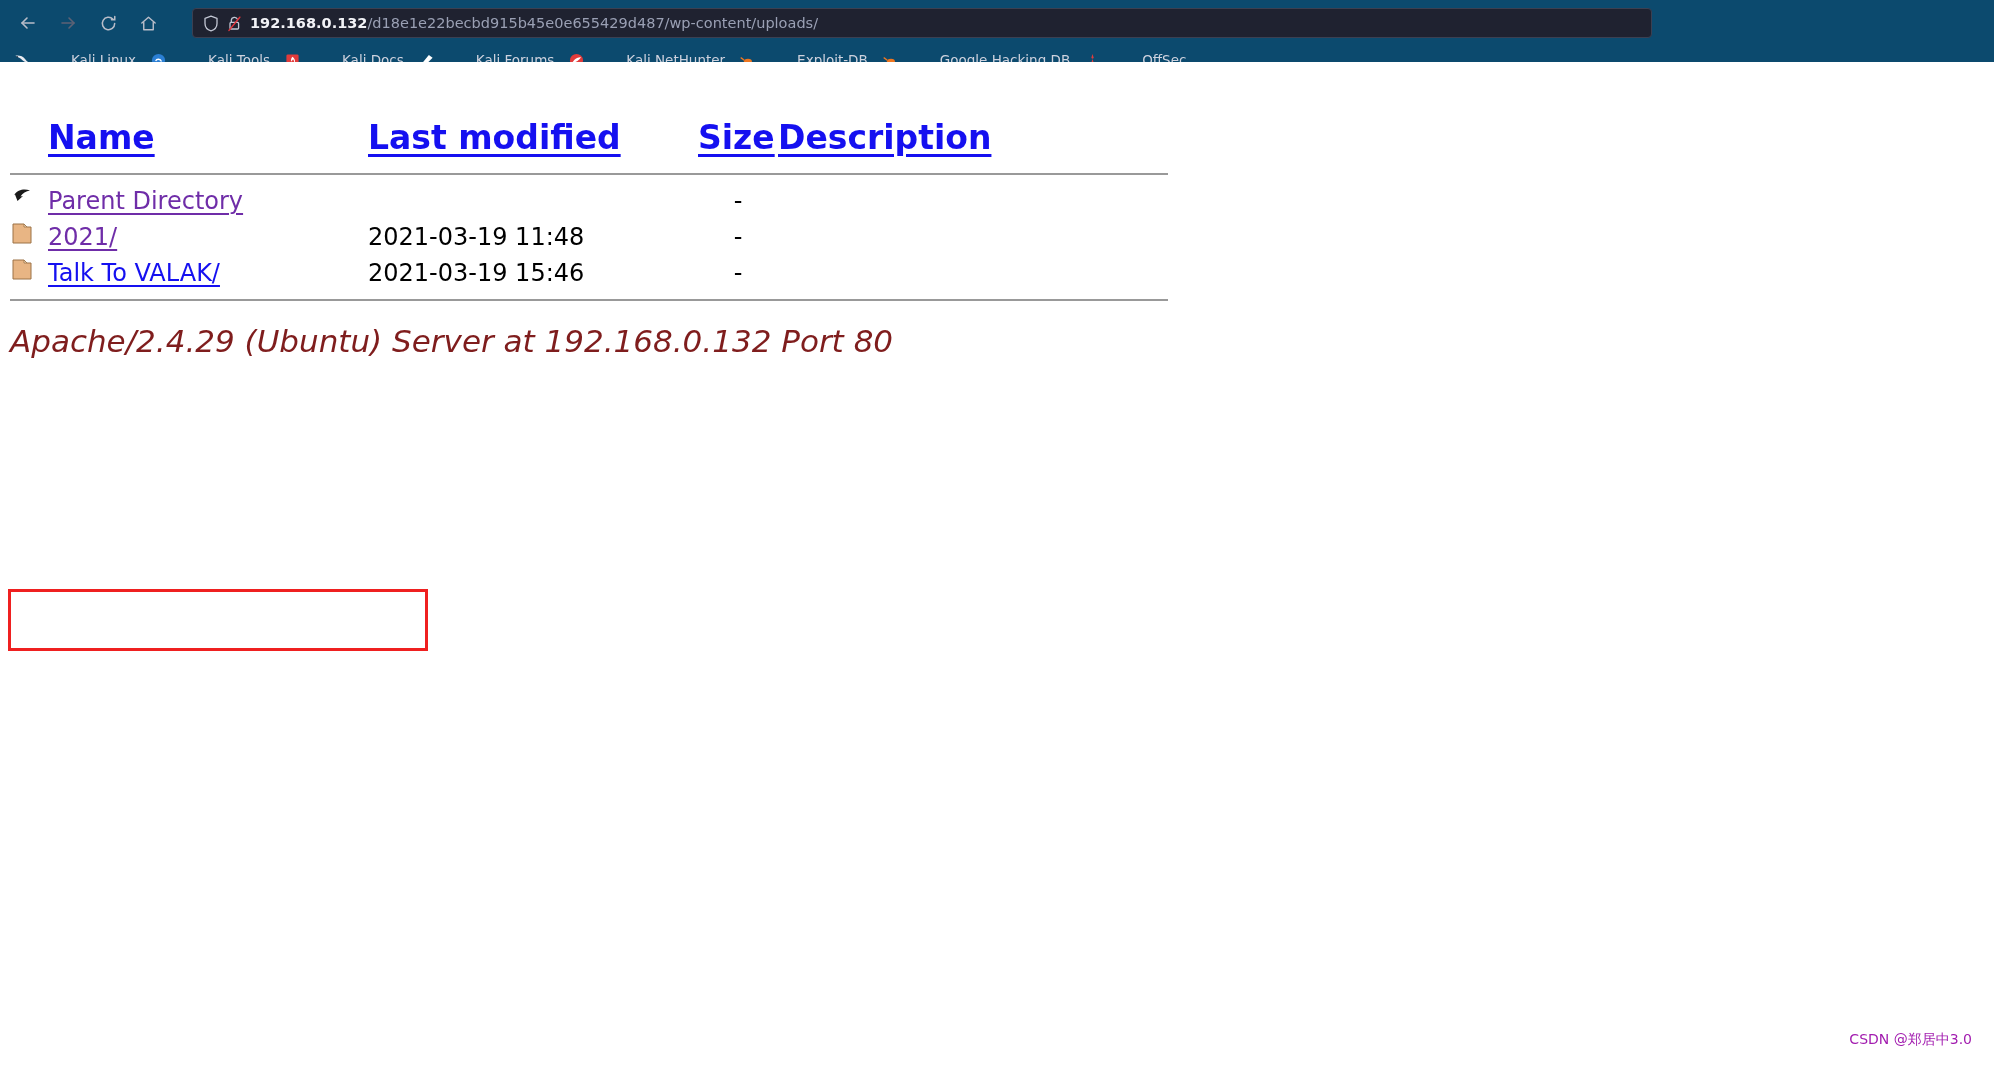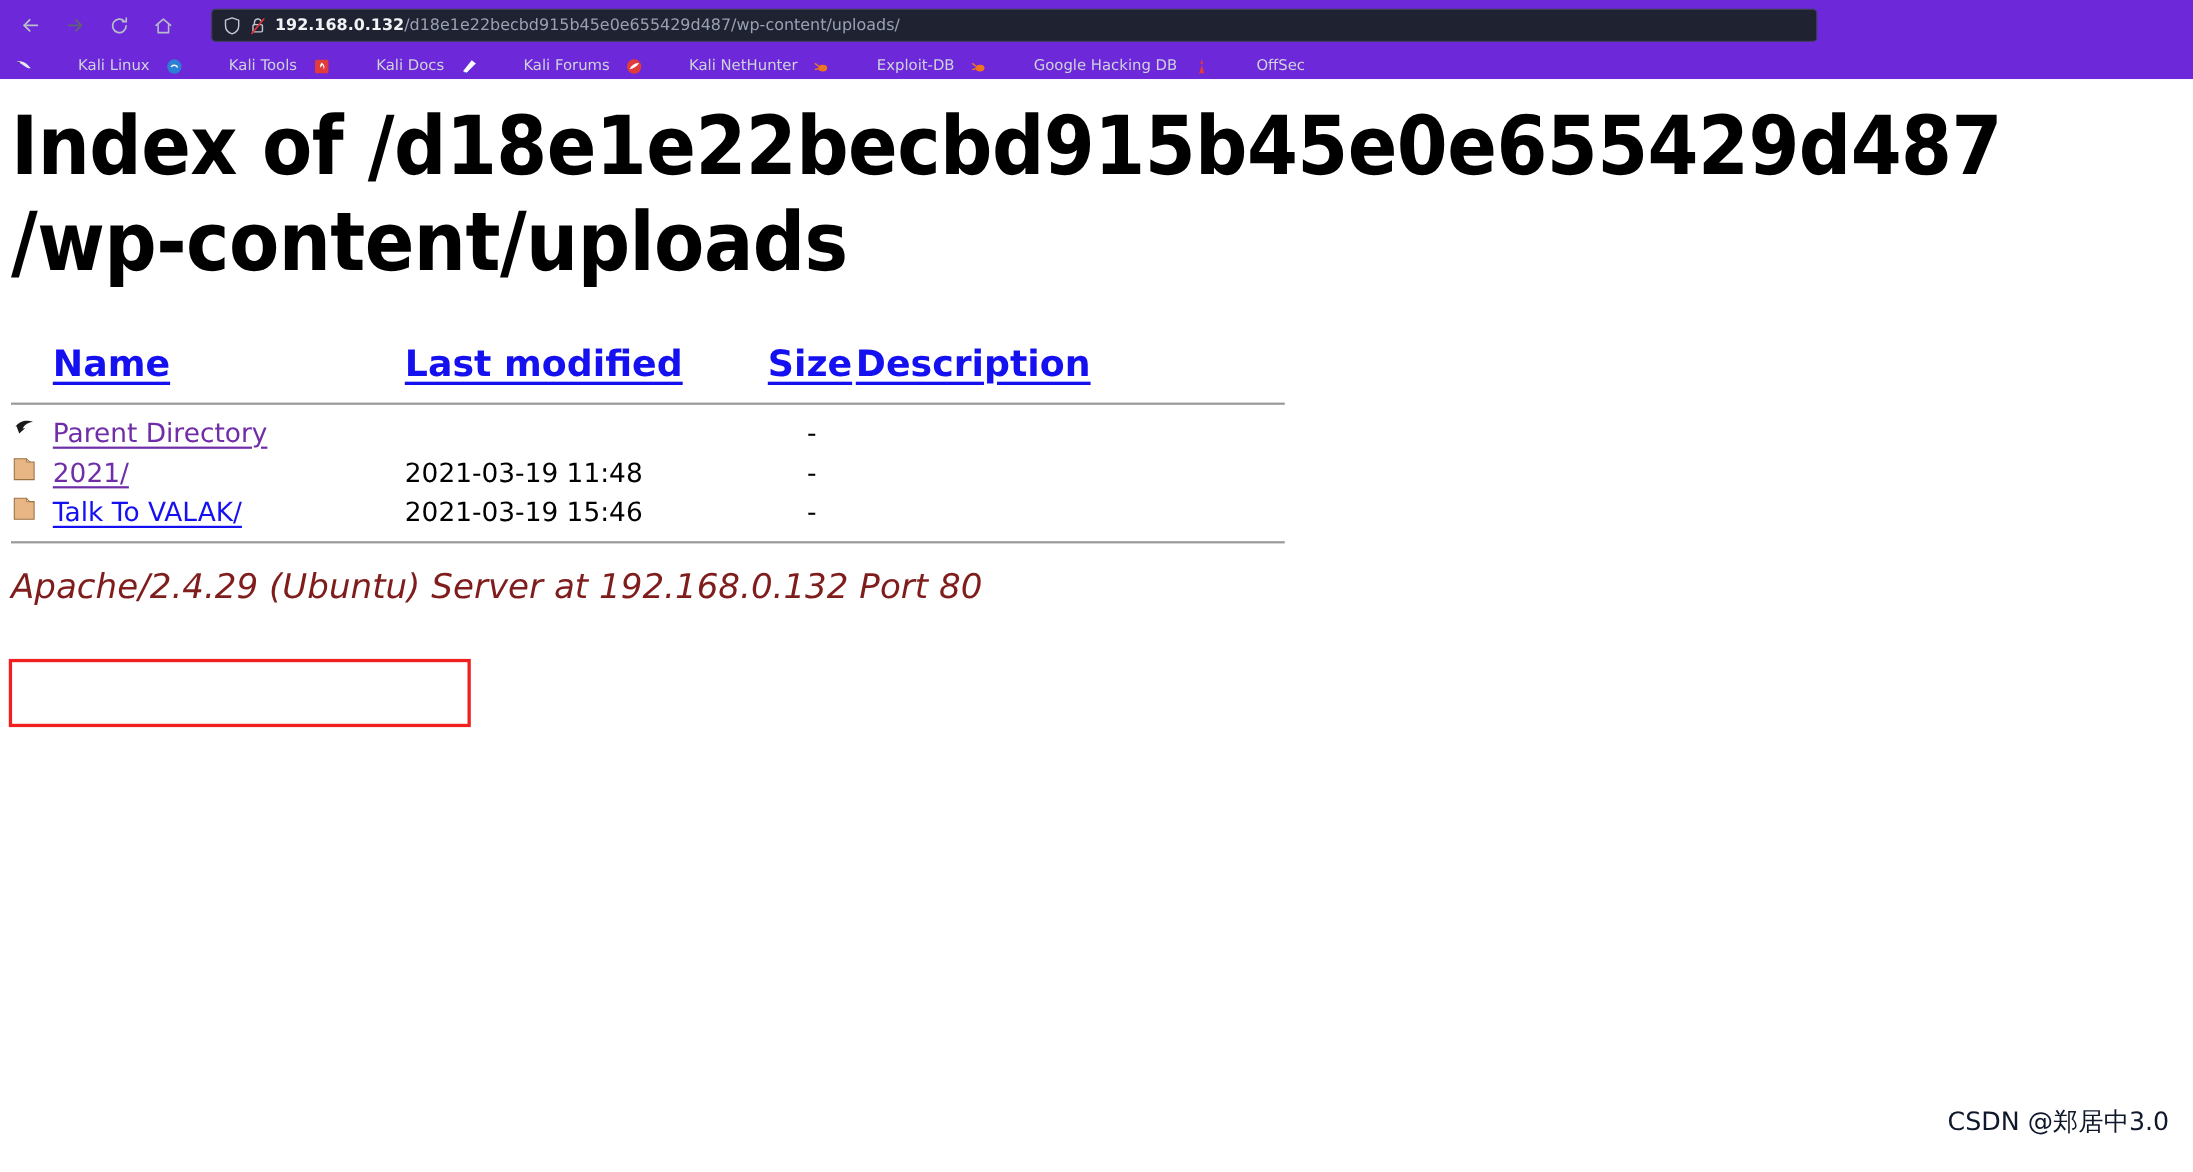--- a/index.html
+++ b/index.html
@@ -7,23 +7,23 @@
   html, body {
     width: 1994px;
     height: 1065px;
     overflow: hidden;
     background: #ffffff;
     font-family: "DejaVu Sans", sans-serif;
   }
 
   
   .browser-chrome {
-    background: #6d28d9;
+    background: #0c4a6e;
     width: 100%;
-    height: 72px;
+    height: 62px;
     position: relative;
     text-align: right;
   }
 
   .nav-bar {
     display: flex;
     align-items: center;
     height: 46px;
     padding: 0 10px;
   }
@@ -208,23 +208,23 @@
   .annotation-box {
     position: absolute;
     border: 3px solid #ef2020;
     pointer-events: none;
     background: transparent;
   }
 
   .watermark {
     position: absolute;
     right: 22px;
-    bottom: 28px;
-    color: #0f172a;
-    font-size: 23px;
+    bottom: 4px;
+    color: #a21caf;
+    font-size: 14px;
     font-family: "DejaVu Sans", sans-serif;
     white-space: nowrap;
   }
 </style>
 </head>
 <body>
 
 <div class="browser-chrome">
 
   <div class="nav-bar">
@@ -367,24 +367,20 @@
         </svg>
       </span>
       <span class="bookmark-label">OffSec</span>
     </div>
 
   </div>
 </div>
 
 <div class="page">
 
-  <h1 class="page-heading">
-    <span class="h-line1">Index of /d18e1e22becbd915b45e0e655429d487</span>
-    <span class="h-line2">/wp-content/uploads</span>
-  </h1>
 
   <div class="listing">
     <table class="dirlist">
       <thead>
         <tr>
           <th class="col-icon"></th>
           <th class="col-name">
             <span class="hdr-link">Name</span>
           </th>
           <th class="col-date">

